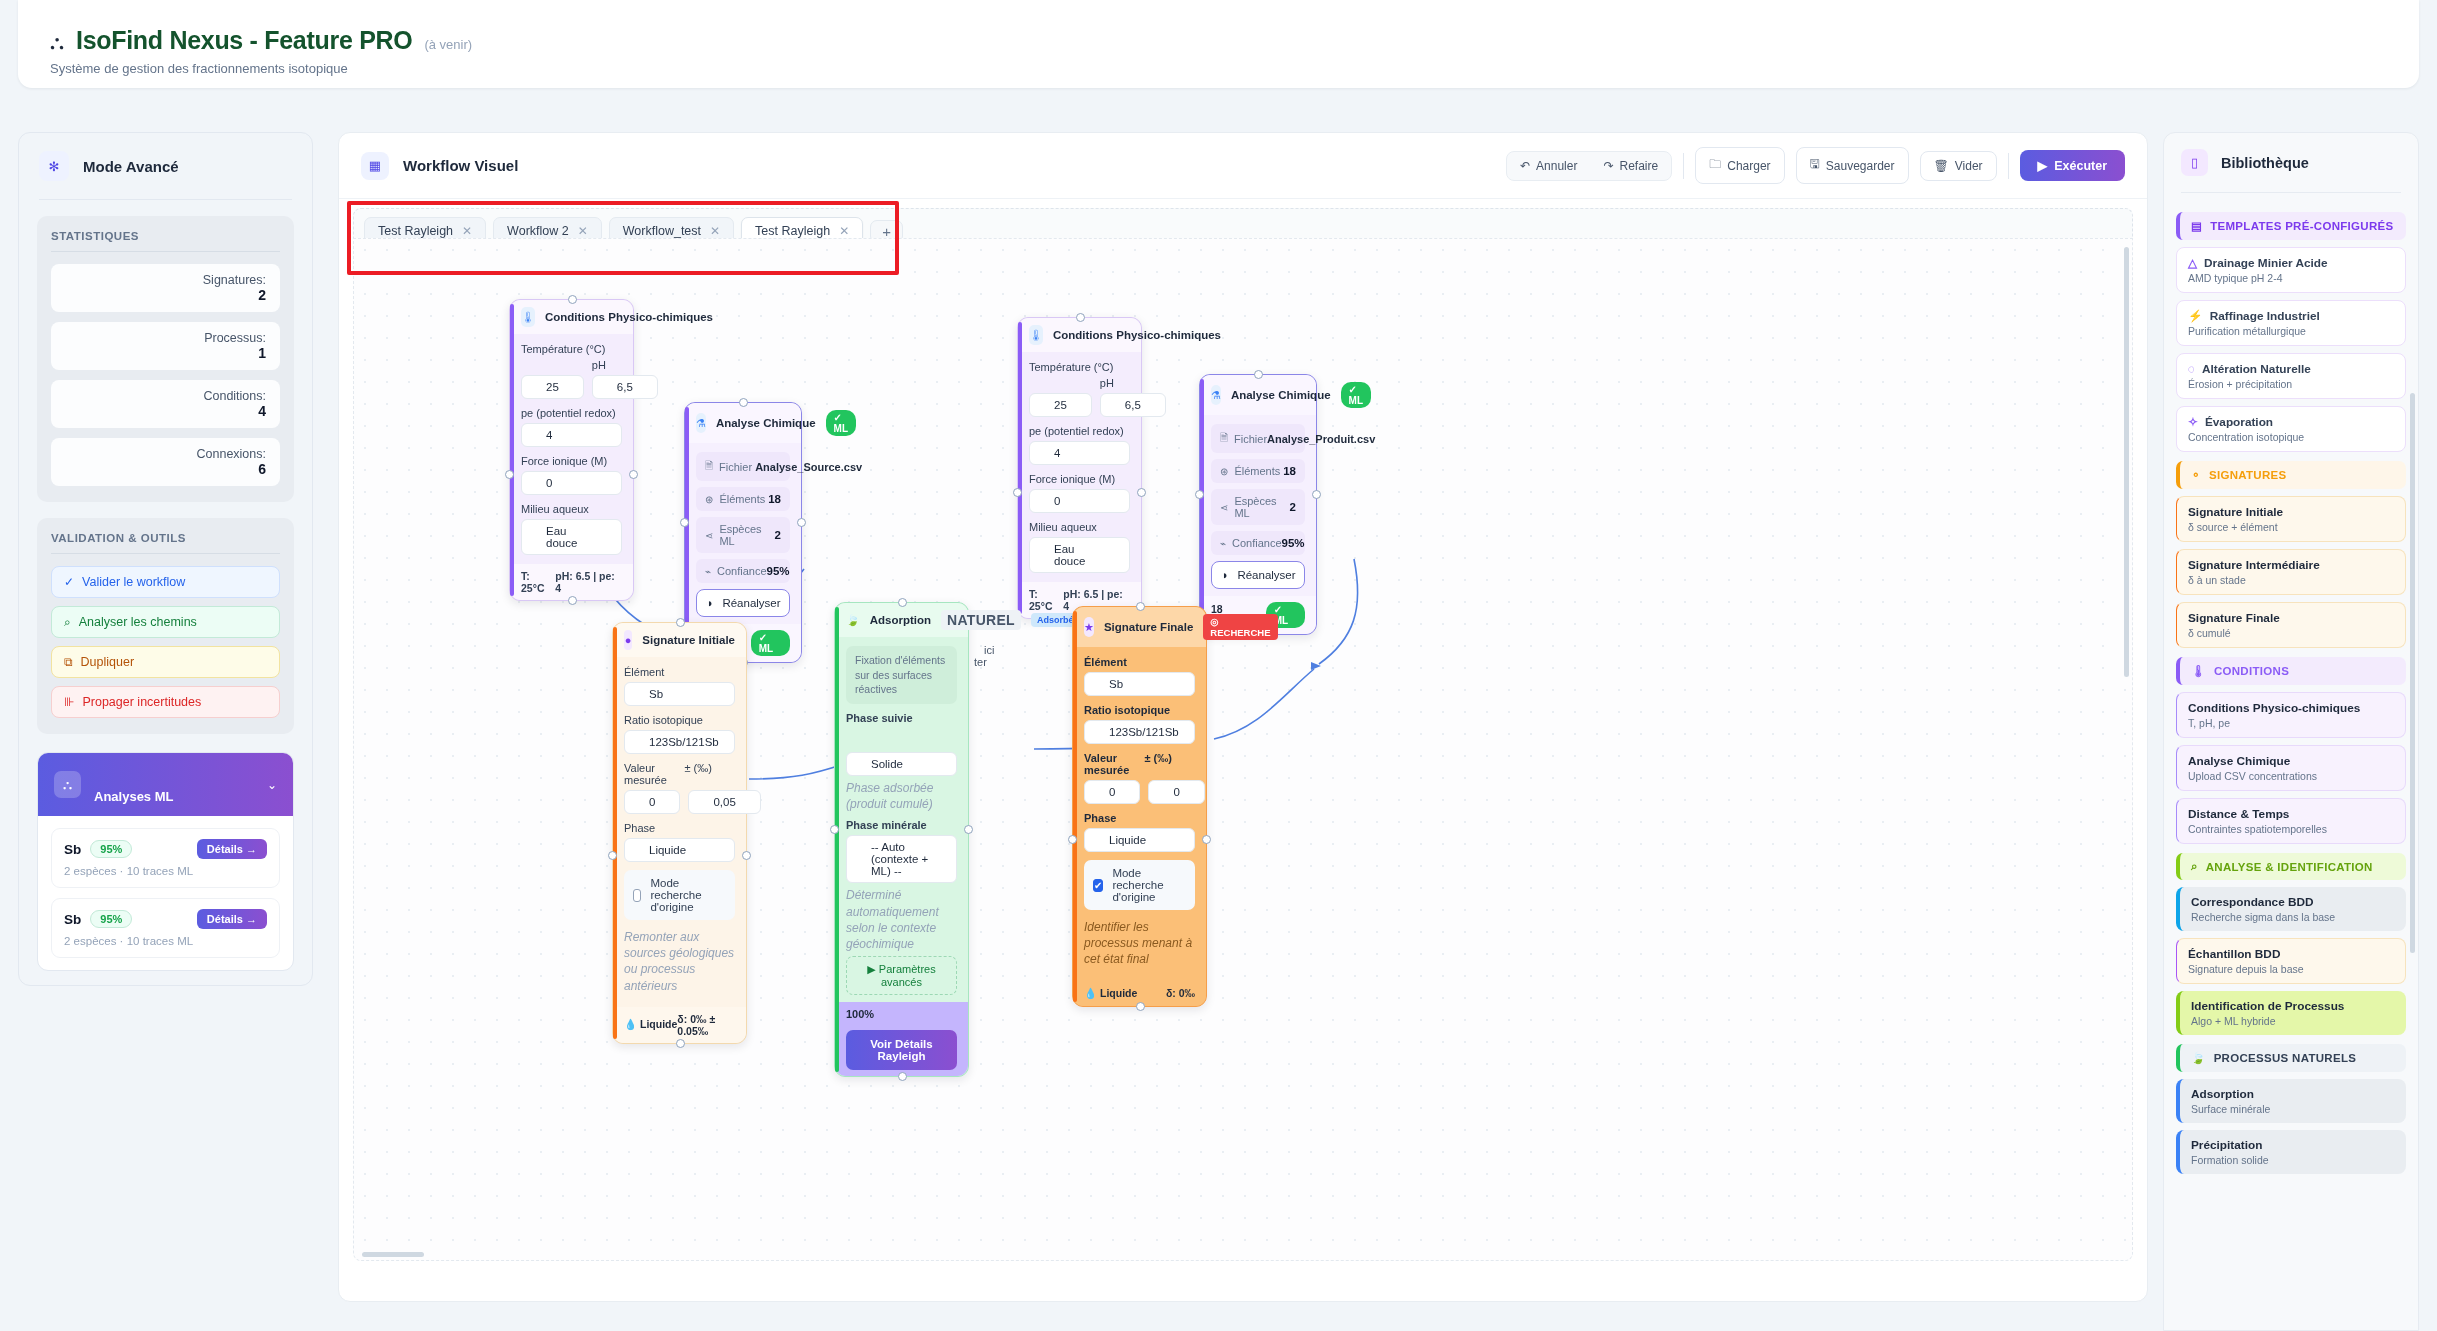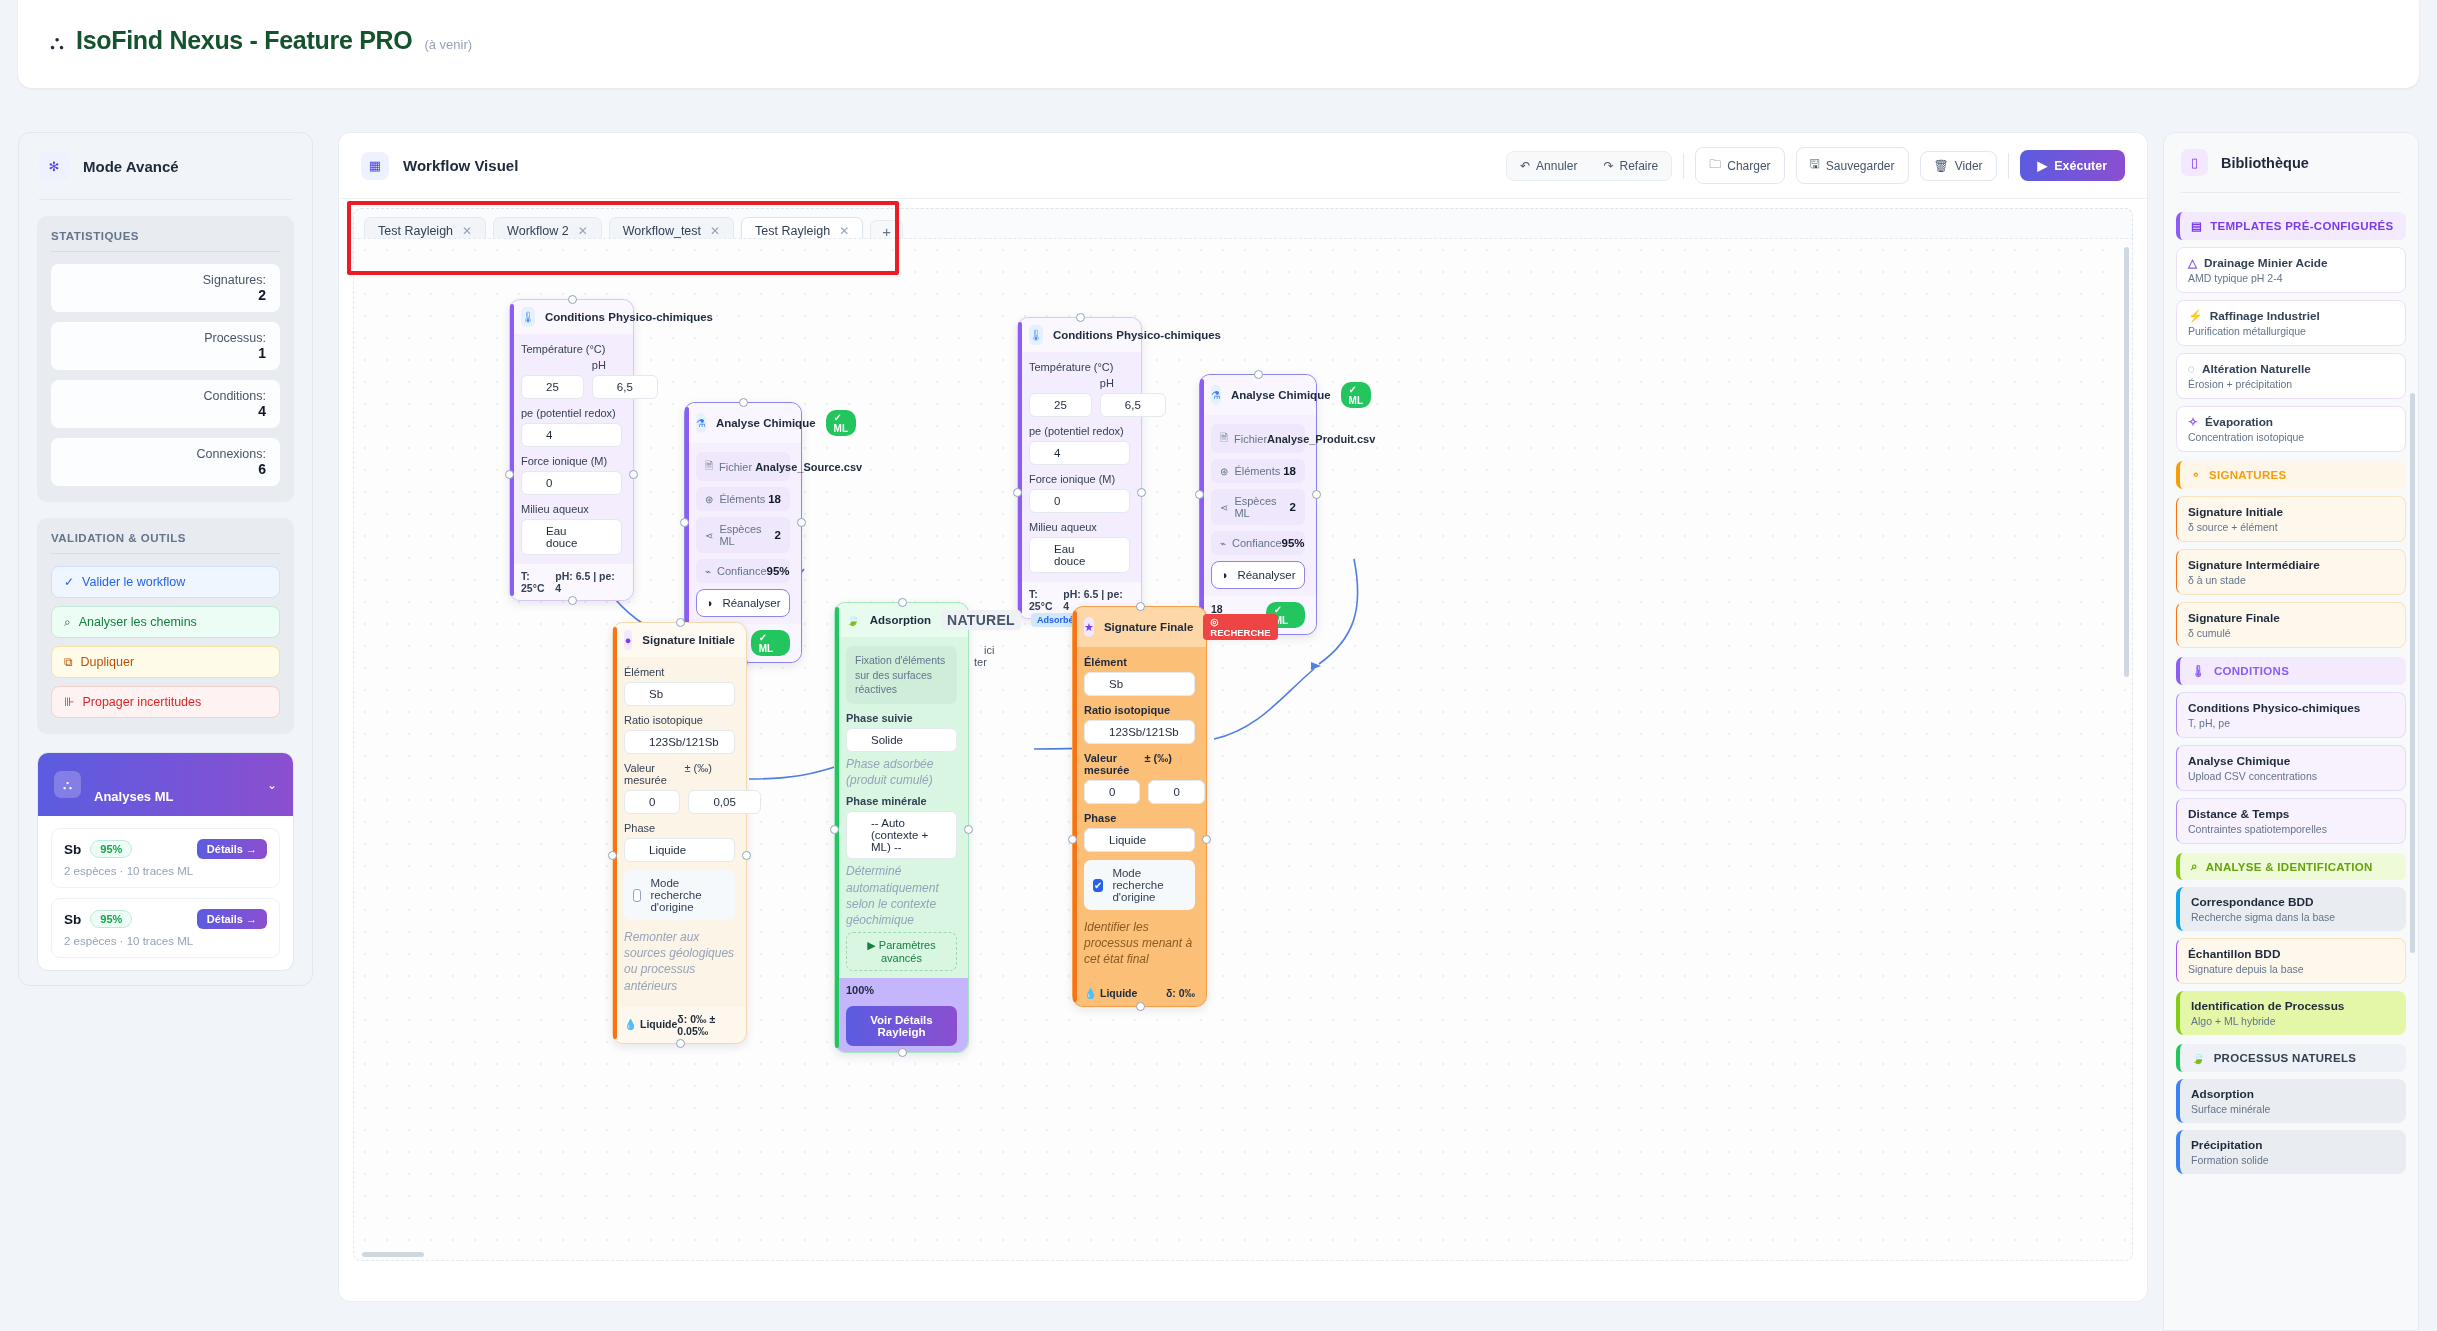--- a/index.html
+++ b/index.html
@@ -228,20 +228,21 @@
 <body>
 
 <div class="app">
 
   <div class="header">
     <div class="header-title-row">
       <span class="header-icon">⛬</span>
       <span class="header-title">IsoFind Nexus - Feature PRO</span>
       <span class="header-badge">(à venir)</span>
     </div>
+    <div class="header-sub">Système de gestion des fractionnements isotopique</div>
   </div>
 
   <div class="sidebar">
     <div class="sb-head">
       <span class="sb-head-ic">✻</span>
       <span class="sb-head-t">Mode Avancé</span>
     </div>
     <div class="sb-div"></div>
 
     <div class="sb-card">
@@ -587,21 +588,21 @@
         <div class="lstripe"></div>
         <div class="node-hd">
           <span class="node-hd-ic">🍃</span>
           <span class="node-hd-t">Adsorption</span>
           <span class="pill-nat">NATUREL</span>
           <span class="pill-ads">Adsorbé</span>
         </div>
         <div class="node-bd">
           <div class="desc-box">Fixation d'éléments sur des surfaces réactives</div>
           <label class="f-lbl" style="font-weight:700;">Phase suivie</label>
-          <div class="f-in" style="margin-bottom:4px;">Solide</div>
+          <div class="f-in" style="margin-bottom:4px;margin-top:24px;">Solide</div>
           <div class="hint" style="margin-bottom:7px;">Phase adsorbée (produit cumulé)</div>
           <label class="f-lbl" style="font-weight:700;">Phase minérale</label>
           <div class="f-in" style="margin-bottom:4px;">-- Auto (contexte + ML) --</div>
           <div class="hint" style="margin-bottom:4px;">Déterminé automatiquement selon le contexte géochimique</div>
           <div class="adv-btn">▶ Paramètres avancés</div>
         </div>
         <div class="node-ft" style="flex-direction:column;align-items:stretch;gap:5px;">
           <span style="font-size:11px;font-weight:700;">100%</span>
           <button class="ray-btn">Voir Détails Rayleigh</button>
         </div>

